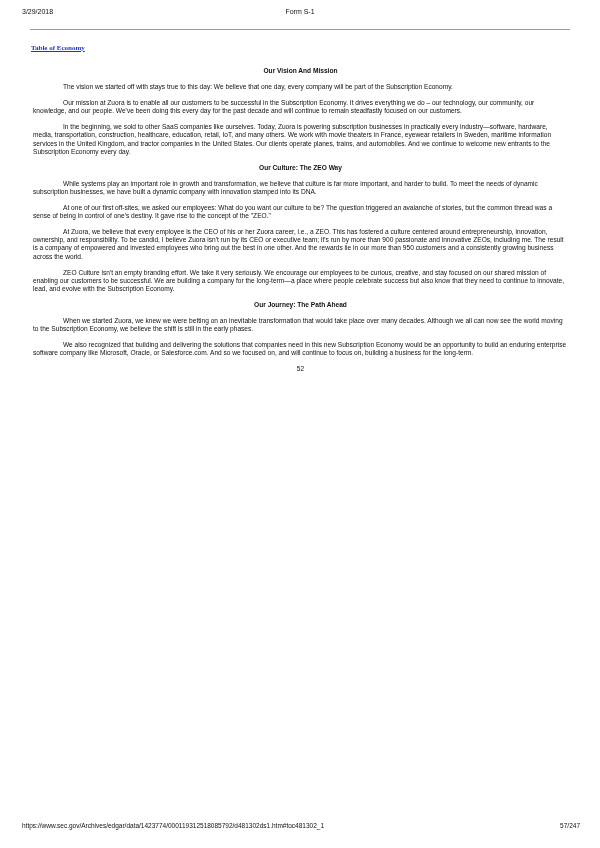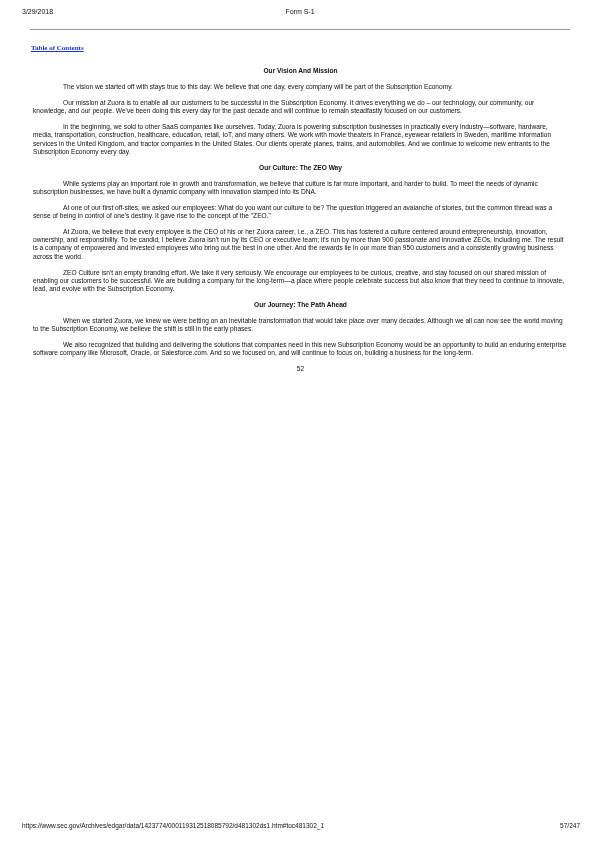--- a/index.html
+++ b/index.html
@@ -21,21 +21,21 @@
     .ftr-url { position: absolute; left: 22px; top: 822px; font-size: 6.5px; }
     .ftr-page { position: absolute; right: 20px; top: 822px; font-size: 6.5px; }
   </style>
 </head>
 <body>
 
 <div class="hdr-date">3/29/2018</div>
 <div class="hdr-title">Form S-1</div>
 <div class="hdr-rule"></div>
 
-<a class="toc-link">Table of Contents</a>
+<a class="toc-link">Table of Economy</a>
 
 <div class="content">
   <div>
     <div class="h">Our Vision And Mission</div>
     <p class="p">The vision we started off with stays true to this day: We believe that one day, every company will be part of the Subscription Economy.</p>
     <p class="p">Our mission at Zuora is to enable all our customers to be successful in the Subscription Economy. It drives everything we do – our technology, our community, our knowledge, and our people. We've been doing this every day for the past decade and will continue to remain steadfastly focused on our customers.</p>
     <p class="p">In the beginning, we sold to other SaaS companies like ourselves. Today, Zuora is powering subscription businesses in practically every industry—software, hardware, media, transportation, construction, healthcare, education, retail, IoT, and many others. We work with movie theaters in France, eyewear retailers in Sweden, maritime information services in the United Kingdom, and tractor companies in the United States. Our clients operate planes, trains, and automobiles. And we continue to welcome new entrants to the Subscription Economy every day.</p>
   </div>
   <div>
     <div class="h">Our Culture: The ZEO Way</div>

